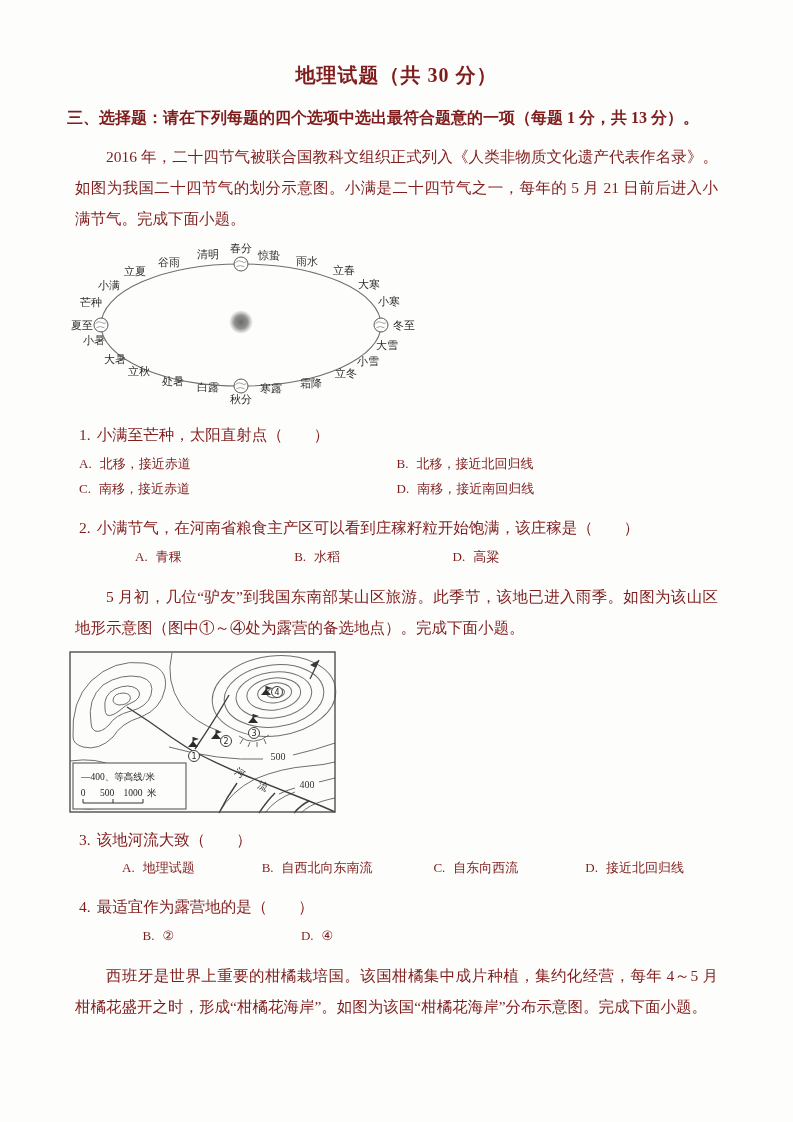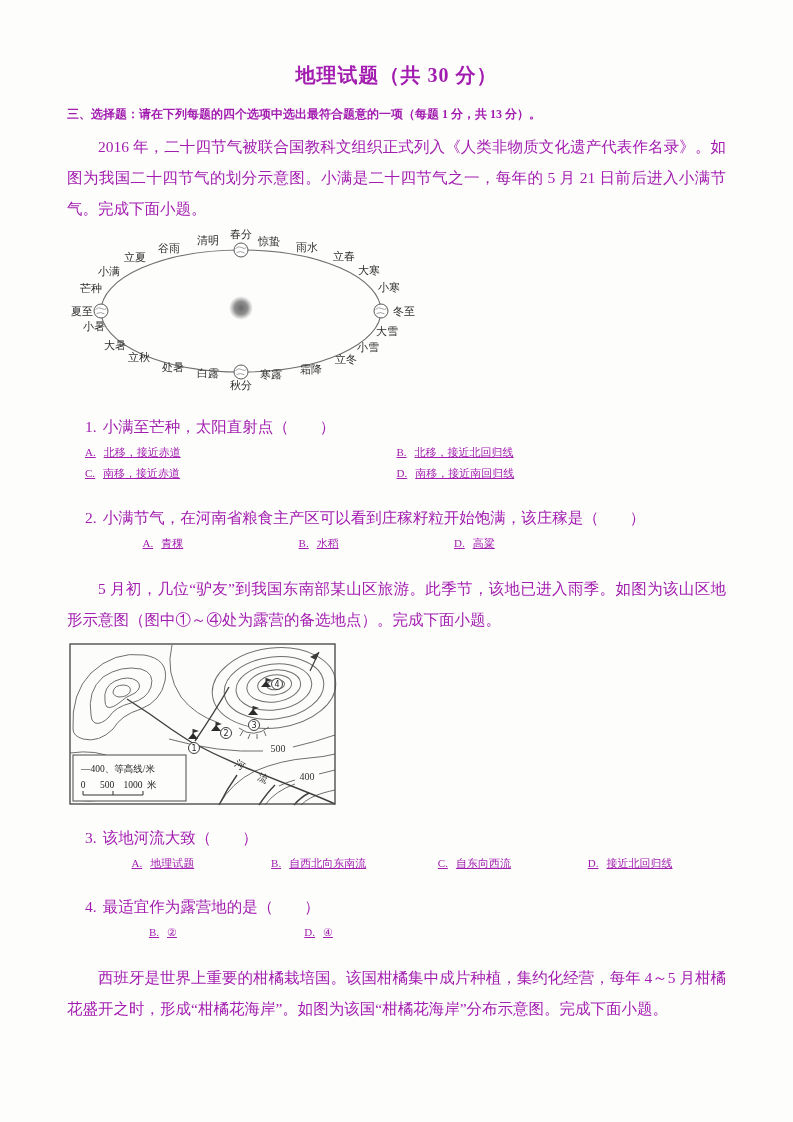--- a/index.html
+++ b/index.html
@@ -1,40 +1,40 @@
 <!DOCTYPE html>
 <html><head>
 <meta charset="utf-8">
 <style>
   html,body { margin:0; padding:0; background:#e8e8e8; }
   .page {
     width:793px; height:1122px; background:#fdfdfc; margin:0 auto;
     position:relative; overflow:hidden;
     font-family:"Liberation Serif","DejaVu Serif",serif;
-    color:#a21caf;
+    color:#7f1d1d;
   }
   .content { padding:62px 67px 0 67px; }
   .doc-title {
     margin:0 0 14px 0; text-align:center;
     font-size:20px; font-weight:bold; letter-spacing:1px;
   }
   .section-heading {
-    font-size:12px; font-weight:bold; line-height:1.9; margin:0 0 5px 0;
+    font-size:16px; font-weight:bold; line-height:1.9; margin:0 0 5px 0;
   }
   .passage {
-    font-size:15.5px; line-height:2.0; text-indent:2em; margin:0;
+    font-size:15.5px; line-height:2.0; text-indent:2em; margin:8px;
     text-align:justify;
   }
   .figure-solar { margin:4px 0 0 4px; line-height:0; }
   .figure-map { margin:8px 0 2px 2px; line-height:0; }
   svg { overflow:visible; }
-  .question { margin:18px; }
+  .question { margin:12px; }
   .q-stem { font-size:15.5px; line-height:1.95; }
   .q-num { margin-right:6px; }
-  .options { display:grid; font-size:11px; line-height:1.95;text-decoration:underline; }
+  .options { display:grid; font-size:13px; line-height:1.95; }
   .cols-2 { grid-template-columns:1fr 1fr; }
   .cols-4 { grid-template-columns:1fr 1fr 1fr 1fr;text-align:center; }
   .opt-label { margin-right:8px; }
 
   
   .orbit { fill:none; stroke:#6e6e6e; stroke-width:1.1; }
   .term-label { font-size:11px; fill:#2c2c2c; font-family:inherit; }
   .earth { fill:#fff; stroke:#5a5a5a; stroke-width:1; }
   .earth-detail { fill:none; stroke:#8a8a8a; stroke-width:0.8; }
 

